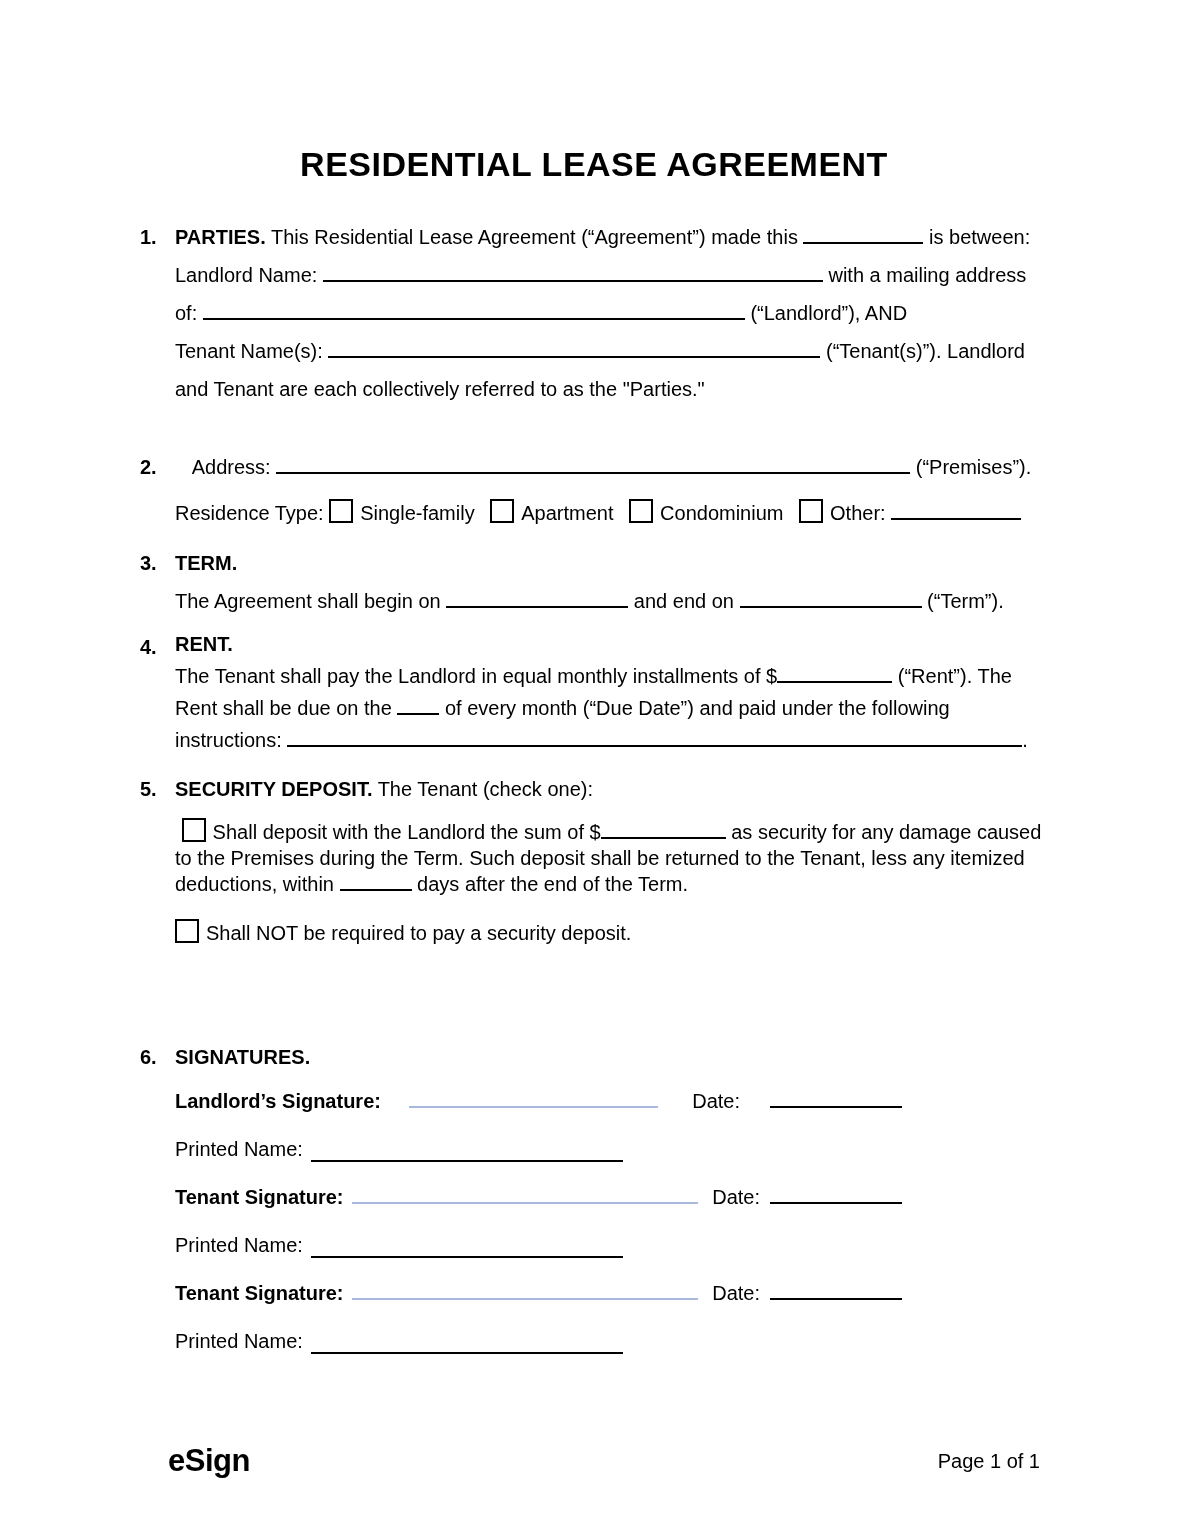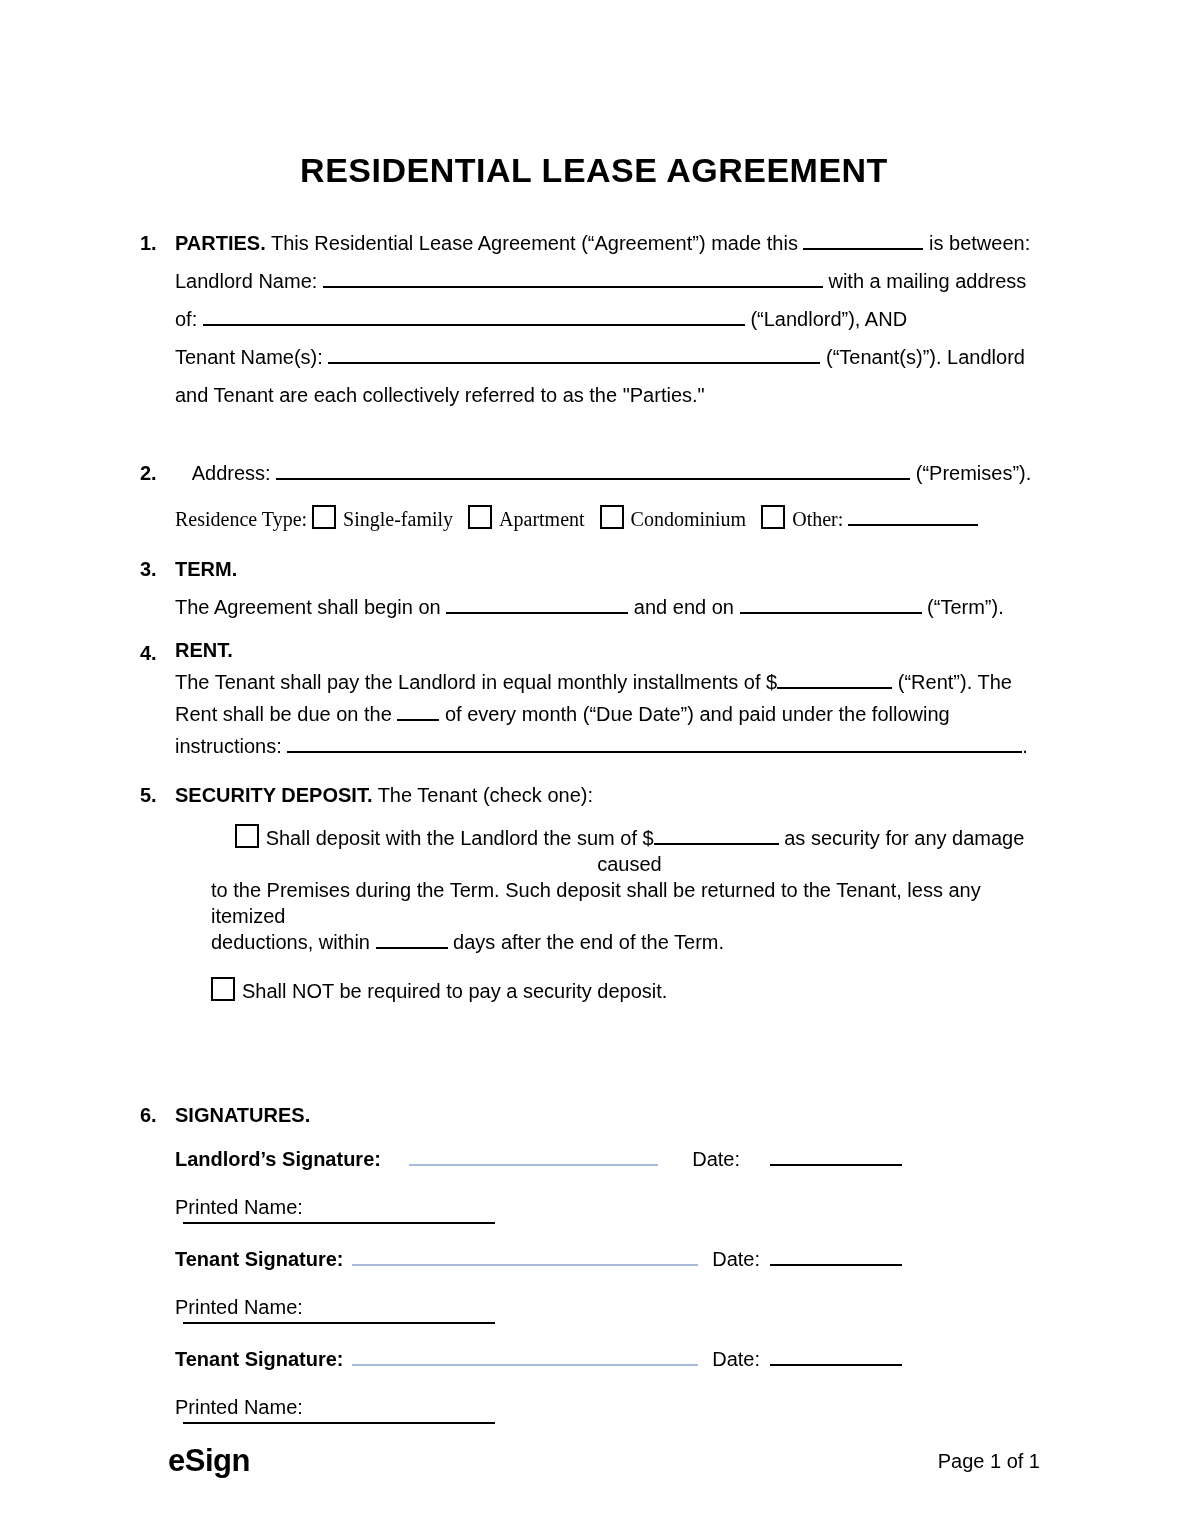--- a/index.html
+++ b/index.html
@@ -13,21 +13,21 @@
     font-family: "Liberation Sans", sans-serif;
     font-size: 20px;
     color: var(--text, #000);
     overflow: hidden;
   }
   .page {
     position: relative;
     box-sizing: border-box;
     width: 1186px;
     height: 1536px;
-    padding: 14px 138px 0 140px;
+    padding: 8px 138px 0 140px;
   }
   .doc-title {
     margin: 0;
     padding-top: 136px;
     text-align: center;
     font-size: 34px;
     font-weight: bold;
     line-height: 40px;
     letter-spacing: 0.5px;
   }
@@ -37,21 +37,21 @@
   }
   .sec-num {
     position: absolute;
     left: 0;
     top: 0;
     font-weight: bold;
     line-height: 38px;
   }
   .line { line-height: 38px; }
   .line-md { line-height: 32px; }
-  .line-tight { line-height: 26px; margin-left: 36px; }
+  .line-tight { line-height: 26px; }
   b, .bold { font-weight: bold; }
 
   .blank {
     display: inline-block;
     height: 2px;
     border-bottom: 2px solid var(--blank-line, #000);
     vertical-align: baseline;
   }
   .checkbox {
     display: inline-block;
@@ -80,41 +80,40 @@
     border-bottom: 2px solid var(--signature-line, #a7badb);
   }
   .date-label { margin-left: 14px; margin-right: 10px; }
   .date-line {
     width: 132px;
     height: 2px;
     border-bottom: 2px solid #000;
   }
   .printed-row {
     display: flex;
-    align-items: flex-start;
+    align-items: flex-end;
     line-height: 26px;
     white-space: nowrap;
-    flex-direction: column;
   }
   .printed-line {
     width: 312px;
     margin-left: 8px;
     height: 2px;
     border-bottom: 2px solid #000;
   }
 
   
   .sec-parties   { margin-top: 34px; }
   .sec-property  { margin-top: 40px; }
   .sec-term      { margin-top: 12px; }
   .sec-rent      { margin-top: 8px; }
   .sec-security  { margin-top: 14px; }
   .sec-signatures{ margin-top: 92px; }
   .mt10 { margin-top: 10px; text-align: center; }
-  .mt8  { margin-top: 8px; font-family: Liberation Serif, serif; }
+  .mt8  { margin-top: 8px; }
   .mt12 { margin-top: 12px; gap: 20px; }
   .mt22 { margin-top: 22px; }
 
   .footer {
     position: absolute;
     left: 168px;
     right: 146px;
     top: 1443px;
     display: flex;
     justify-content: space-between;

